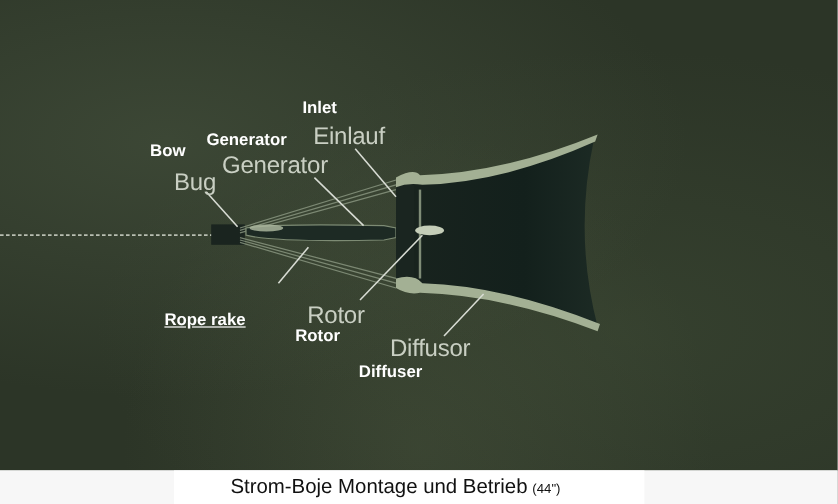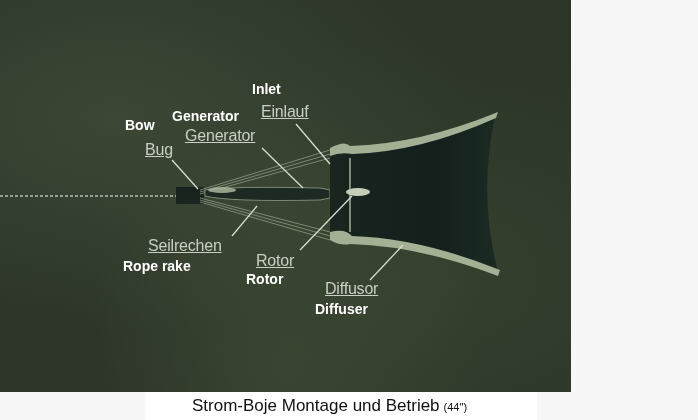--- a/index.html
+++ b/index.html
@@ -1,25 +1,25 @@
 <!DOCTYPE html>
 <html><head>
   <meta charset="utf-8">
   <style>
     html, body { margin: 0; padding: 0; }
     body { width: 698px; height: 420px; overflow: hidden; background: #f7f7f7; font-family: "Liberation Sans", sans-serif; }
-    .figure { position: relative; width: 571px; height: 392px; overflow: hidden;
+    .figure { position: relative; width: 698px; height: 392px; overflow: hidden;
       background:
         radial-gradient(ellipse at 20% 30%, rgba(90,105,80,0.35), transparent 55%),
         radial-gradient(ellipse at 75% 70%, rgba(70,85,60,0.35), transparent 60%),
         radial-gradient(ellipse at 50% 95%, rgba(85,95,70,0.3), transparent 50%),
         #2c3527; }
     .figure svg { position: absolute; left: 0; top: 0; }
     .lbl { position: absolute; white-space: nowrap; line-height: 1; }
-    .de { color: #c9cfc3; font-size: 16px; letter-spacing: -0.2px; text-decoration: underline; }
+    .de { color: #c9cfc3; font-size: 20px; letter-spacing: -0.2px; }
     .en { color: #ffffff; font-size: 14px; font-weight: bold; }
     .caption-bar { position: absolute; left: 0; top: 392px; width: 698px; height: 28px; background: #f7f7f7; }
     .caption-box { position: absolute; left: 145px; top: 392px; width: 392px; height: 28px; background: #ffffff; }
     .caption { position: absolute; left: 192px; top: 396px; font-size: 17px; color: #111; white-space: nowrap; }
     .caption .time { font-size: 11px; margin-left: 4px; }
   </style>
 </head>
 <body>
 
 <div class="figure">
@@ -71,27 +71,26 @@
 
   <div class="lbl en" style="left:252px; top:82px;">Inlet</div>
   <div class="lbl de" style="left:261px; top:104px;">Einlauf</div>
 
   <div class="lbl en" style="left:172px; top:109px;">Generator</div>
   <div class="lbl de" style="left:185px; top:128px;">Generator</div>
 
   <div class="lbl en" style="left:125px; top:118px;text-align:right;">Bow</div>
   <div class="lbl de" style="left:145px; top:142px;">Bug</div>
 
-  <div class="lbl de" style="left:148px; top:238px;">Seilrechen</div>
-  <div class="lbl en" style="left:123px; top:259px;">Rope rake</div>
+  <div class="lbl en" style="left:137px; top:259px;text-decoration:underline;">Rope rake</div>
 
   <div class="lbl de" style="left:256px; top:253px;">Rotor</div>
   <div class="lbl en" style="left:246px; top:272px;">Rotor</div>
 
   <div class="lbl de" style="left:313px; top:281px;margin-left:12px;">Diffusor</div>
-  <div class="lbl en" style="left:299px; top:302px;margin-left:16px;">Diffuser</div>
+  <div class="lbl en" style="left:299px; top:302px;">Diffuser</div>
 </div>
 
 <div class="caption-bar"></div>
 <div class="caption-box"></div>
 <div class="caption">
   <span>Strom-Boje Montage und Betrieb</span><span class="time">(44")</span>
 </div>
 
 </body></html>

